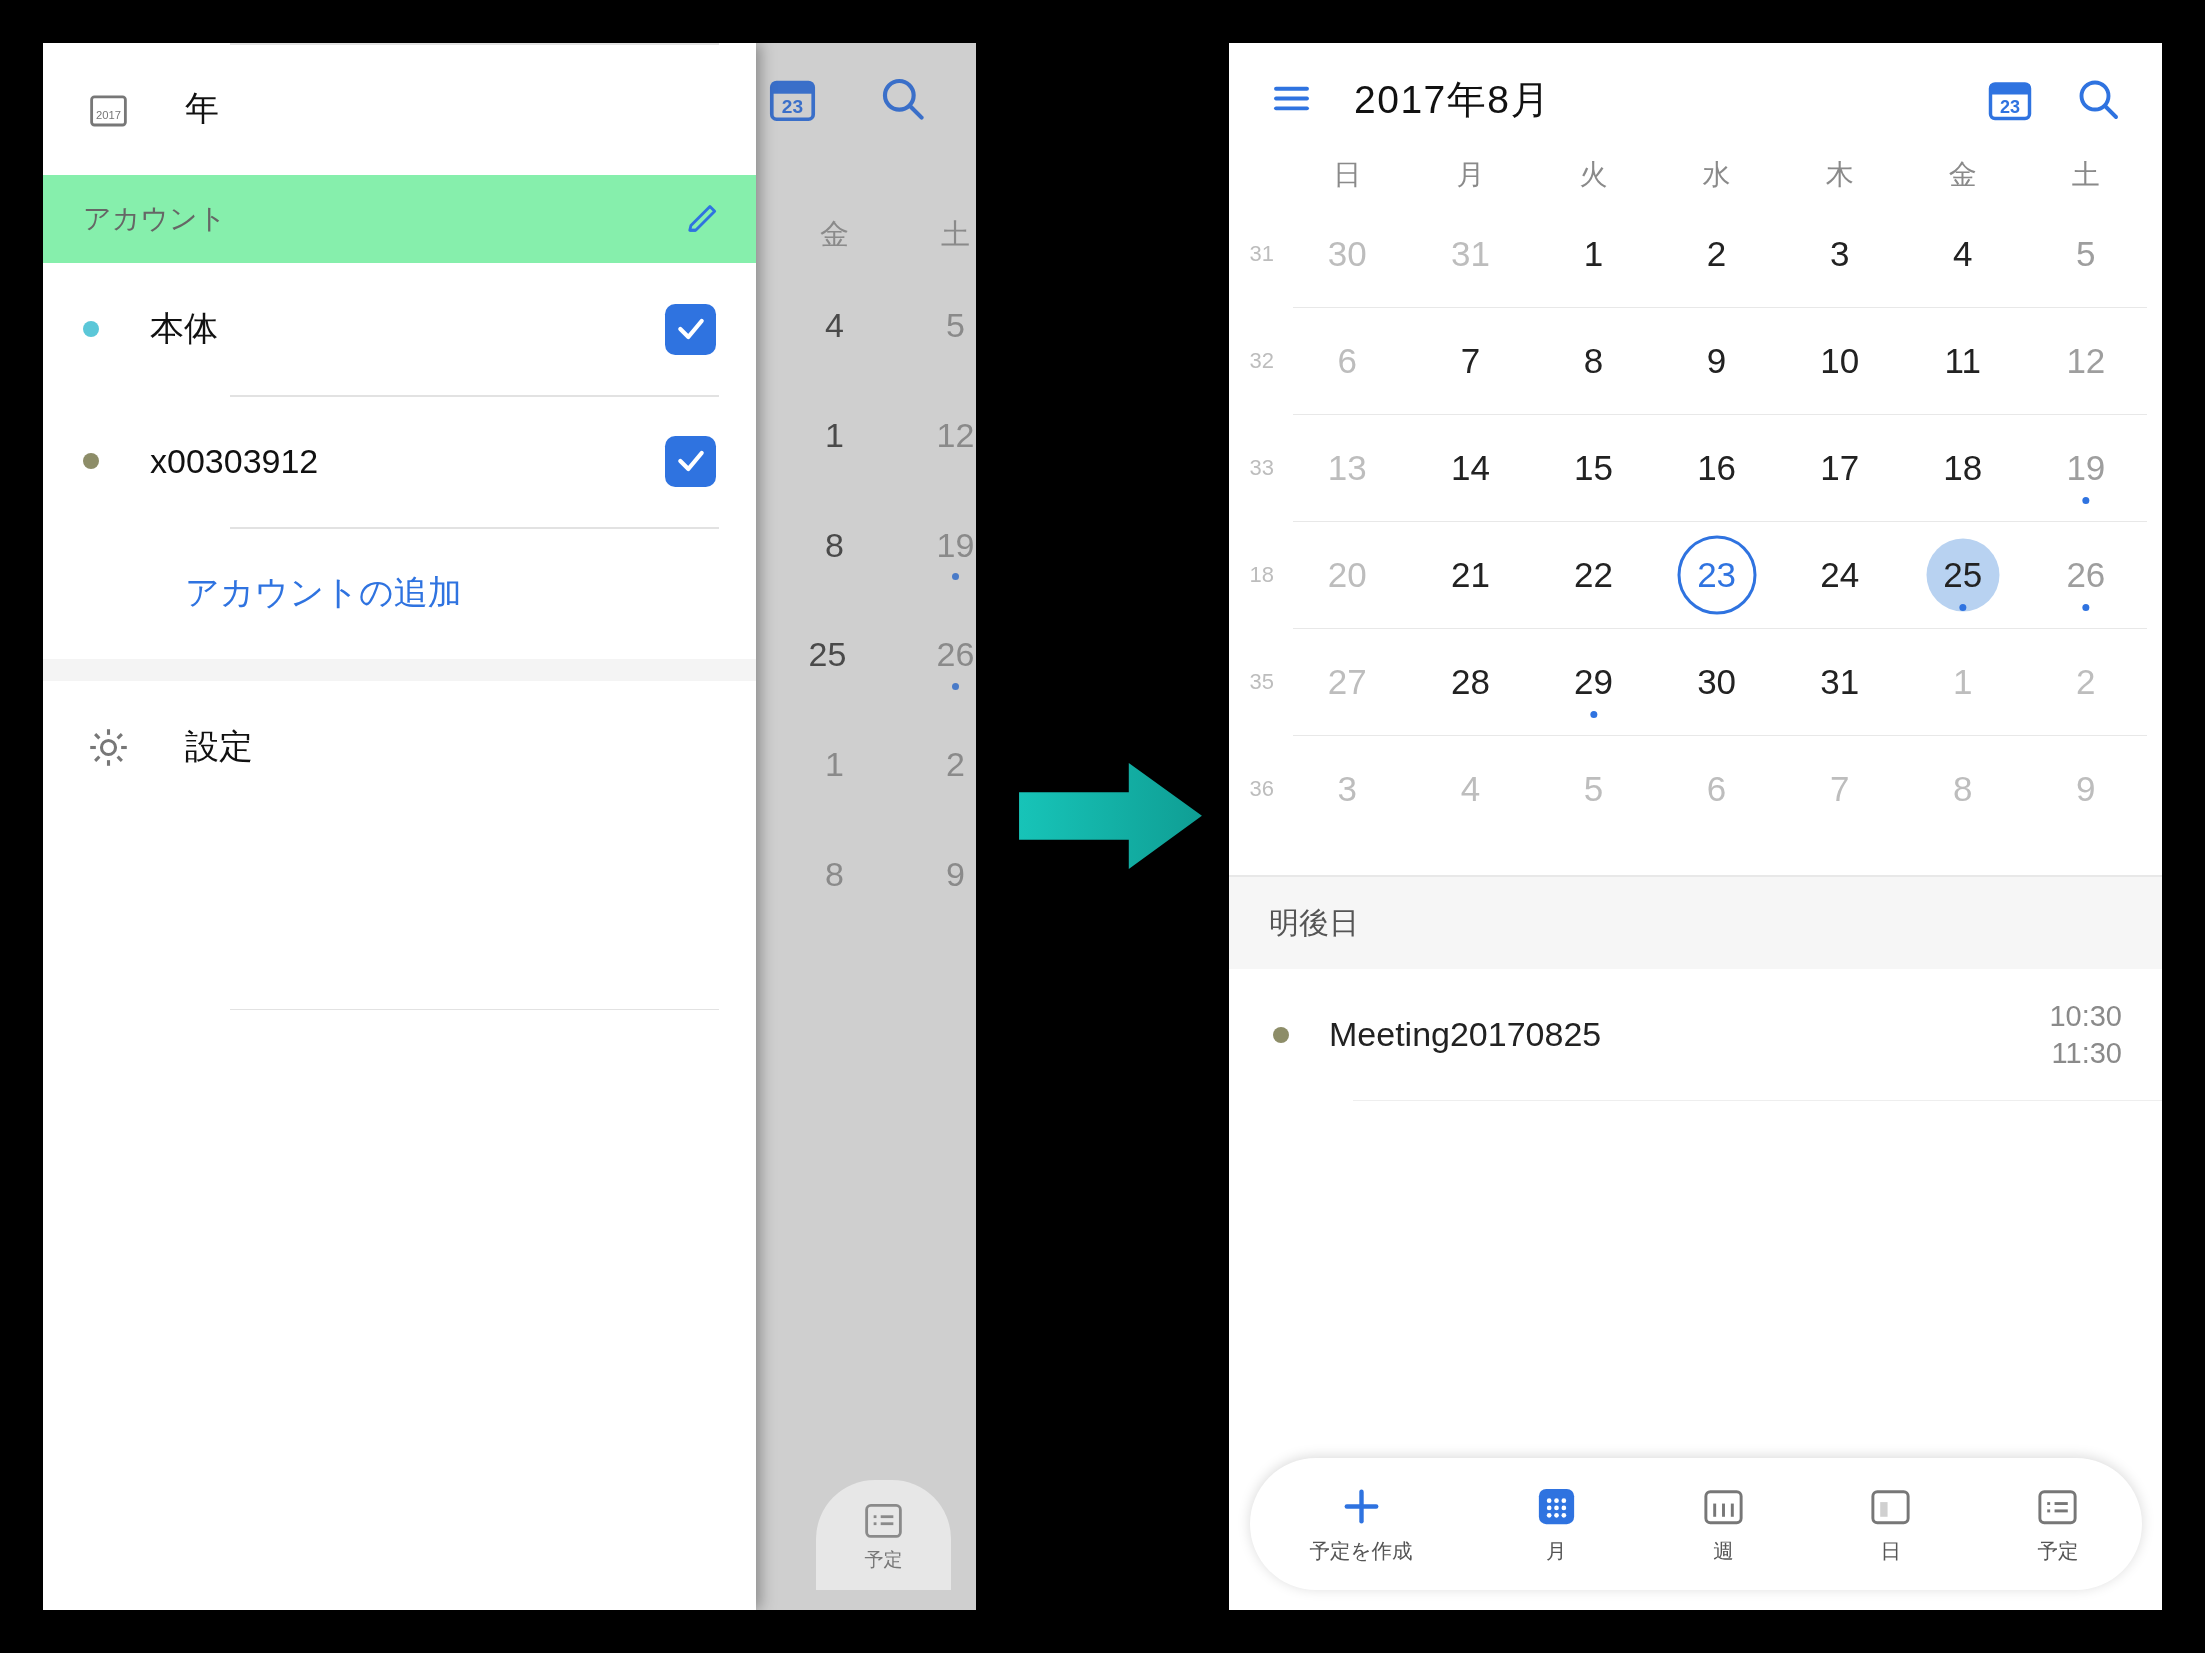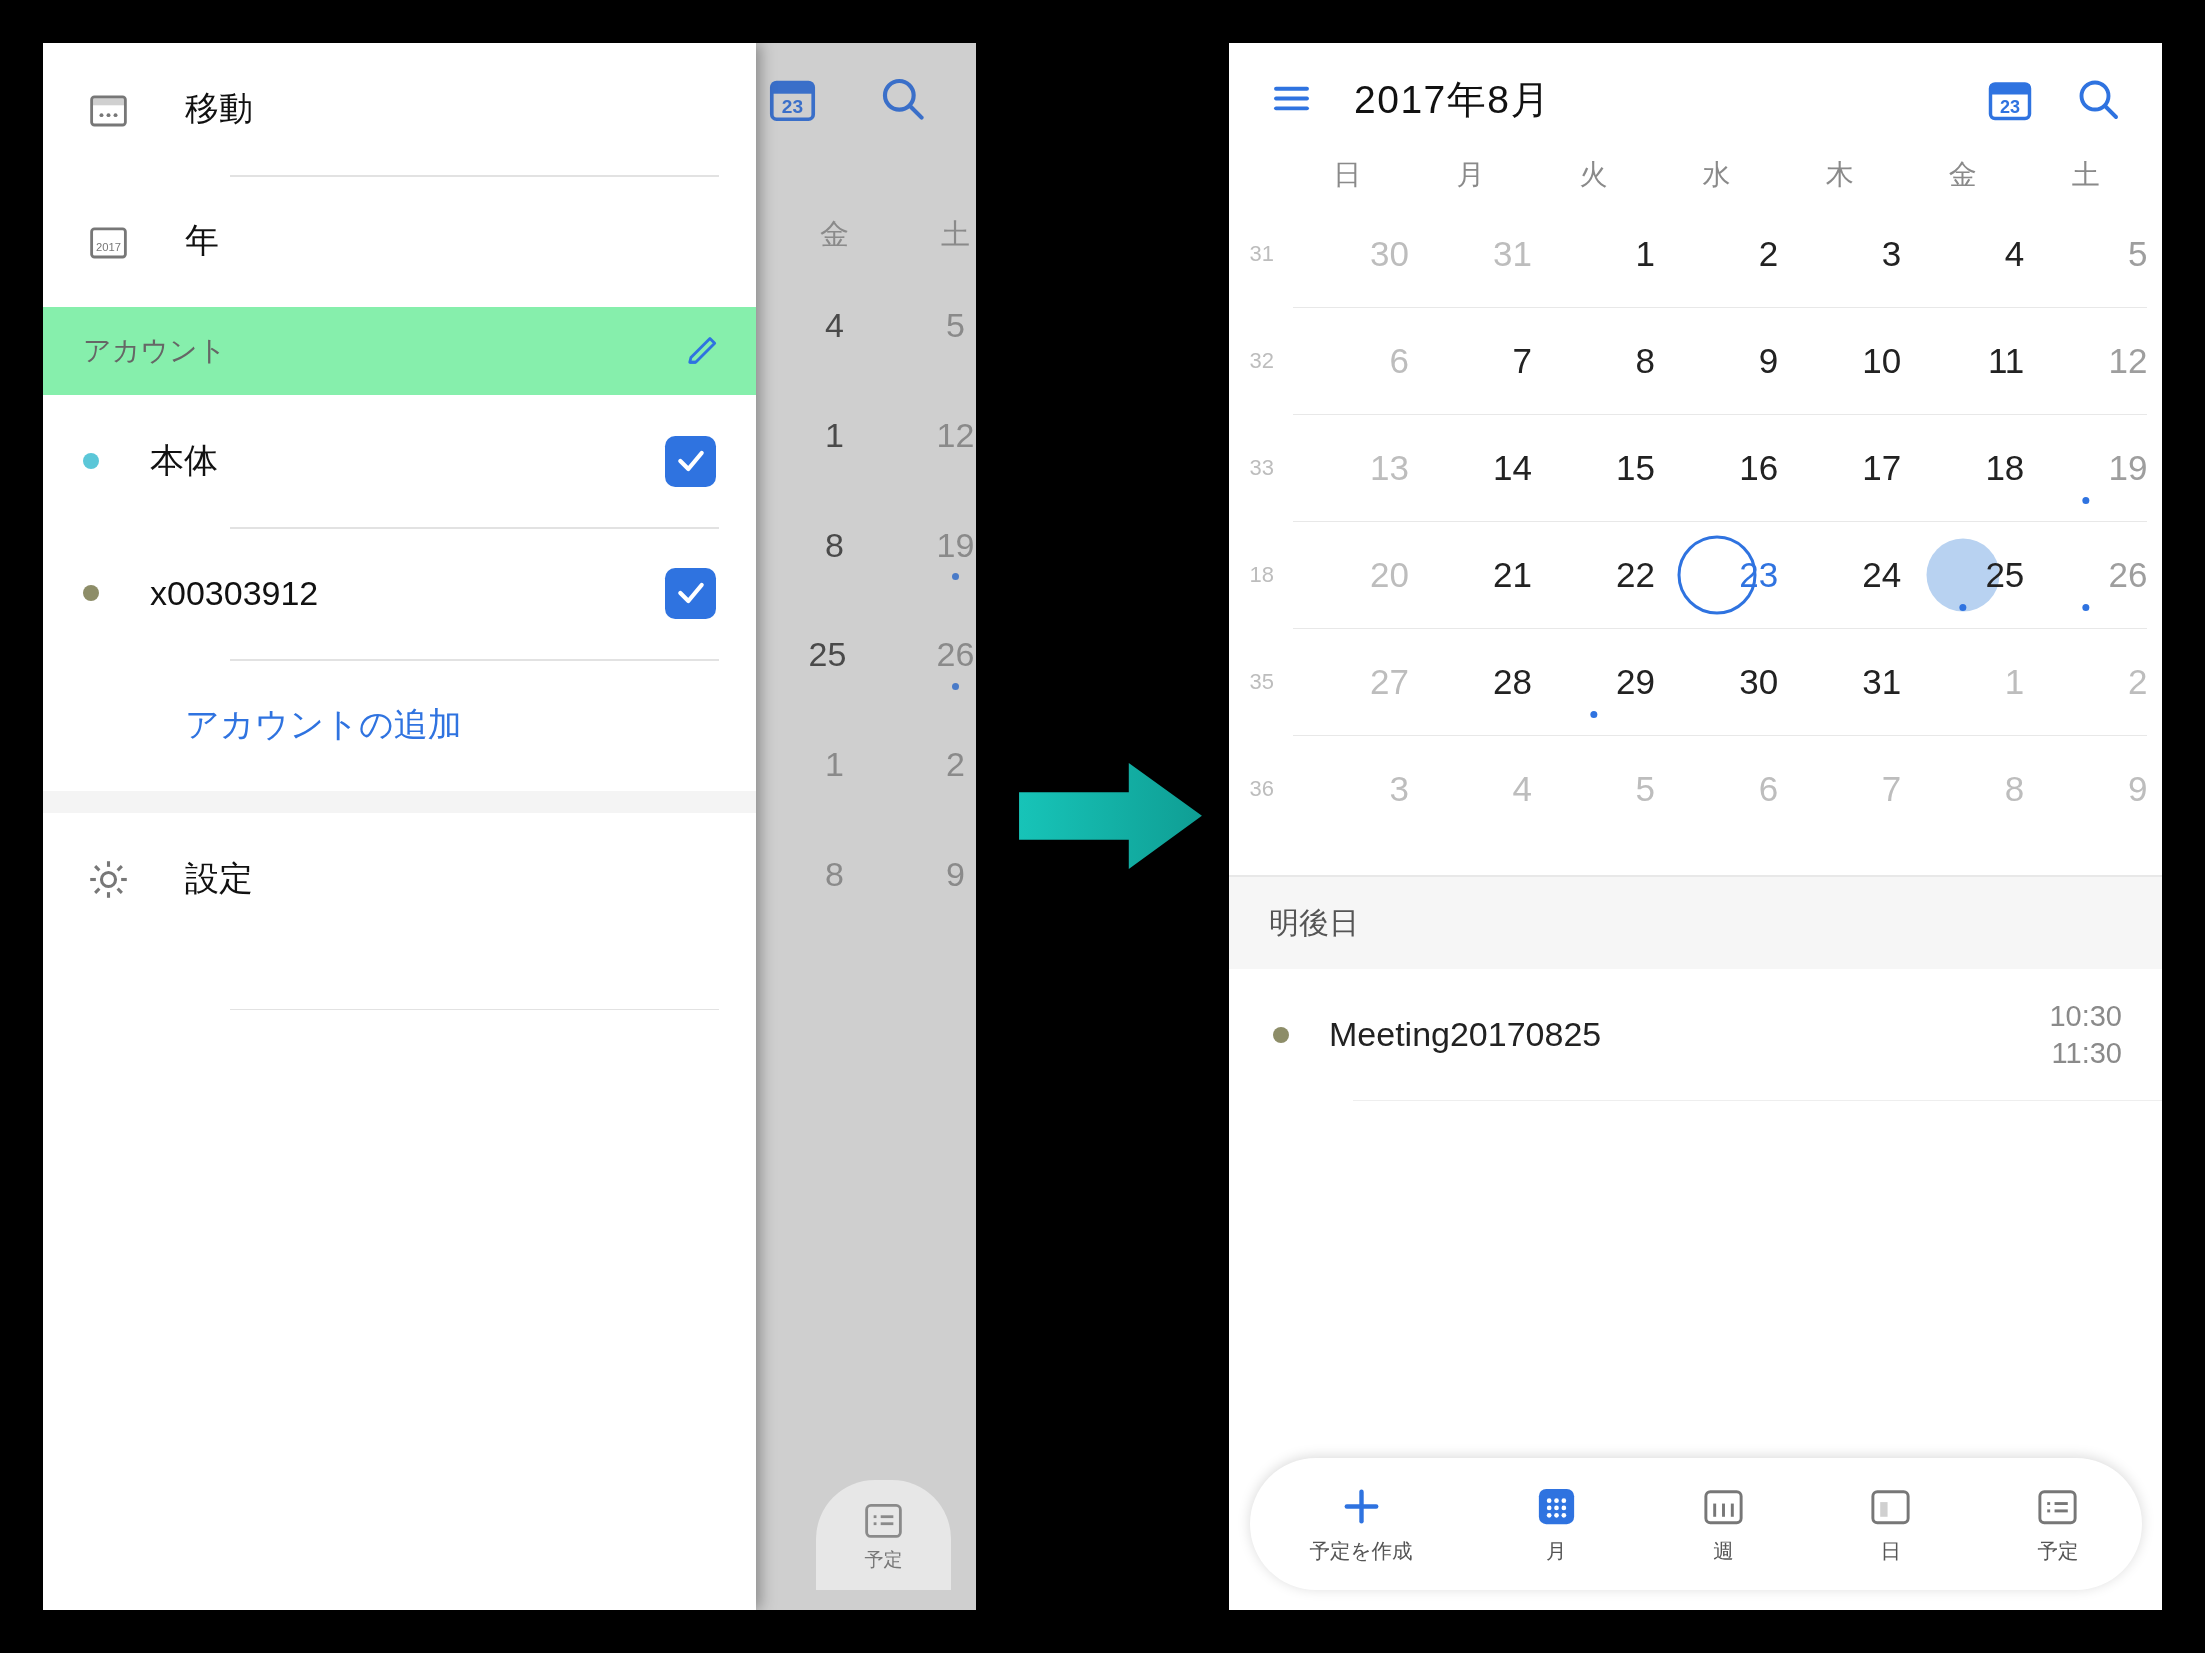--- a/index.html
+++ b/index.html
@@ -39,21 +39,21 @@
 
 .right .topbar{height:113px;display:flex;align-items:center;gap:40px;padding:0 40px}
 .right .title{font-size:39px;font-weight:400;color:#111;letter-spacing:1.5px}
 .right .topbar .grow{flex:1}
 .weekhdr{display:grid;grid-template-columns:48px repeat(7,1fr);padding:0 14.6px 7.3px 8.8px}
 .weekhdr div{text-align:center;font-size:28px;color:#8a8a8a}
 .weekhdr div:first-child{color:transparent}
 .grid{padding:0 14.6px 0 8.8px}
 .row{display:grid;grid-template-columns:48px repeat(7,1fr);height:106px;align-items:center;position:relative}
 .row .wk{font-size:22px;color:#bdbdbd;text-align:center}
-.row .d{font-size:35px;text-align:right;color:#222;position:relative}
+.row .d{font-size:35px;text-align:center;color:#222;position:relative}
 .row .d.off{color:#bdbdbd}
 .row .d.sat{color:#9e9e9e}
 .row .d .dot{position:absolute;left:50%;transform:translateX(-50%);bottom:-16px;width:7.3px;height:7.3px;border-radius:50%;background:#2f73e0}
 .row .d.today{color:#2f73e0}
 .row .d.today .ring{position:absolute;left:50%;top:50%;width:73px;height:73px;border:3.7px solid #2f73e0;border-radius:50%;transform:translate(-50%,-50%)}
 .row .d.sel .disc{position:absolute;left:50%;top:50%;width:73px;height:73px;border-radius:50%;background:#b8d2f1;transform:translate(-50%,-50%);z-index:-1}
 .row .d.sel{z-index:0}
 .grid .hr{height:0;border-top:1.5px solid #e8e8e8;margin-left:55px}
 
 .agenda{margin-top:33px;border-top:2.2px solid #e8e8e8}
@@ -121,32 +121,20 @@
             <line x1="14" y1="14" x2="23" y2="14" stroke="#8a8a8a" stroke-width="2"></line>
             <line x1="9" y1="19" x2="11" y2="19" stroke="#8a8a8a" stroke-width="2"></line>
             <line x1="14" y1="19" x2="23" y2="19" stroke="#8a8a8a" stroke-width="2"></line>
           </svg>
         <span>予定</span>
       </div>
     </div>
 
     <div class="drawer">
       <div class="item">
-        <span class="icon-slot">
-          <svg width="45" height="45" viewBox="0 0 32 32">
-              <rect x="4" y="7" width="24" height="20" rx="2" fill="none" stroke="#777" stroke-width="2"></rect>
-              <rect x="4" y="7" width="24" height="6" fill="#777" opacity=".35"></rect>
-              <circle cx="11" cy="20" r="1.4" fill="#777"></circle>
-              <circle cx="16" cy="20" r="1.4" fill="#777"></circle>
-              <circle cx="21" cy="20" r="1.4" fill="#777"></circle>
-            </svg>
-        </span>
-        <span>移動</span>
-      </div>
-      <div class="item">
         <div class="sep"></div>
         <span class="icon-slot">
           <svg width="45" height="45" viewBox="0 0 32 32" style="font-size:46px">
               <rect x="4" y="7" width="24" height="20" rx="2" fill="none" stroke="#777" stroke-width="2"></rect>
               <text x="16" y="23" text-anchor="middle" font-size="8" fill="#777">2017</text>
             </svg>
         </span>
         <span>年</span>
       </div>
       <div class="item section">

